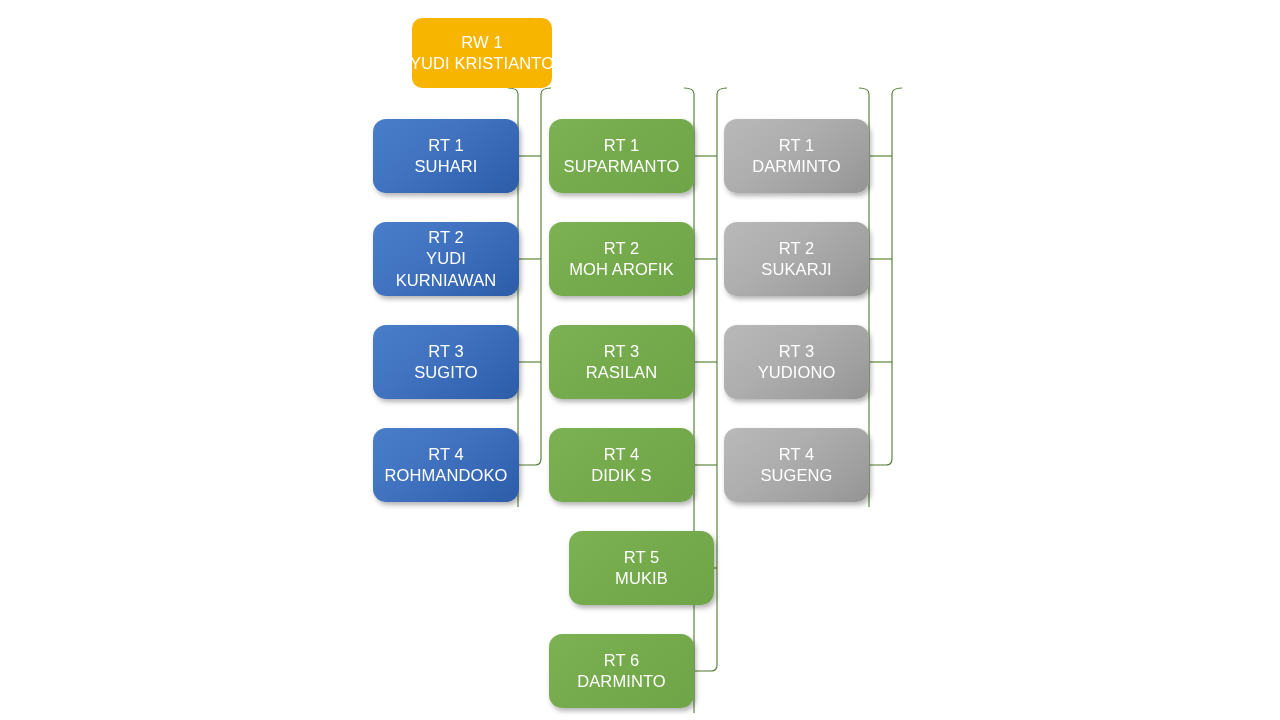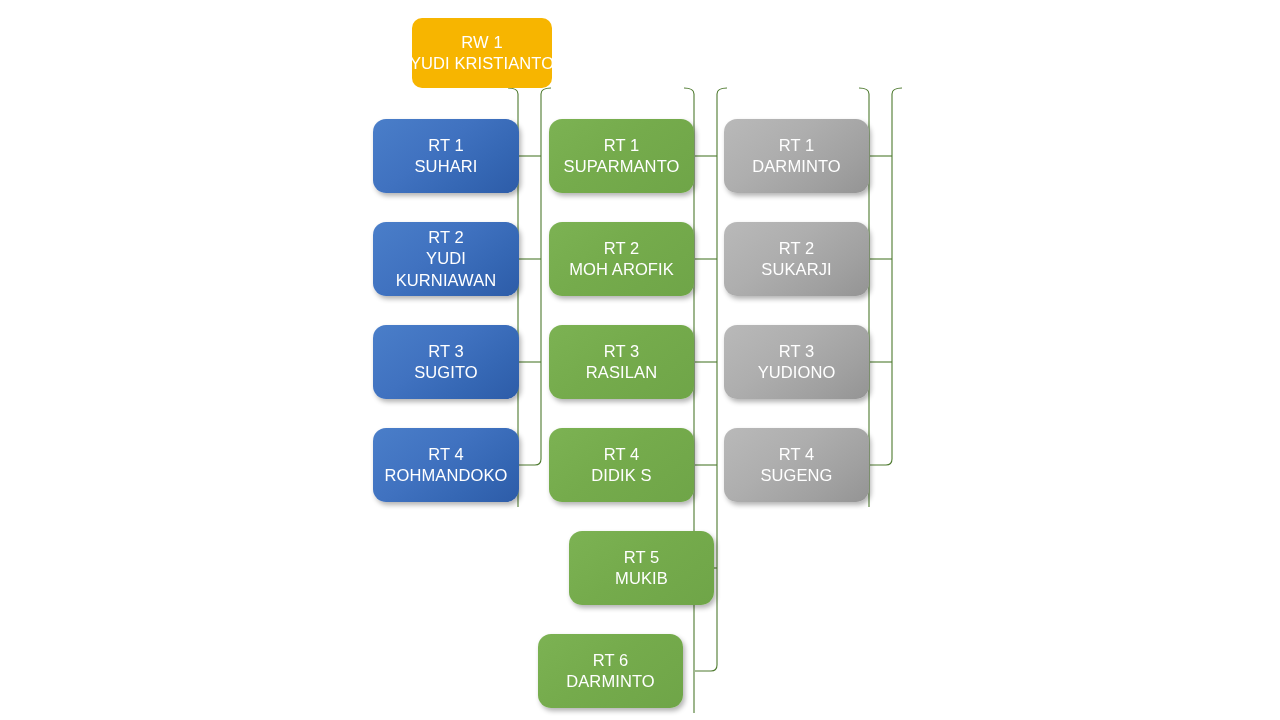--- a/index.html
+++ b/index.html
@@ -157,21 +157,21 @@
   <div class="node rt green" style="left:549px; top:428px; width:145px; height:74px;">
     <span class="line">RT 4</span>
     <span class="line">DIDIK S</span>
   </div>
 
   <div class="node rt green" style="left:549px; top:531px; width:145px; height:74px;margin-left:20px;">
     <span class="line">RT 5</span>
     <span class="line">MUKIB</span>
   </div>
 
-  <div class="node rt green" style="left:538px; top:634px; width:145px; height:74px;">
+  <div class="node rt green" style="left:549px; top:634px; width:145px; height:74px;">
     <span class="line">RT 6</span>
     <span class="line">DARMINTO</span>
   </div>
 
 
   <div class="node rt gray" style="left:724px; top:119px; width:145px; height:74px;">
     <span class="line">RT 1</span>
     <span class="line">DARMINTO</span>
   </div>
 

